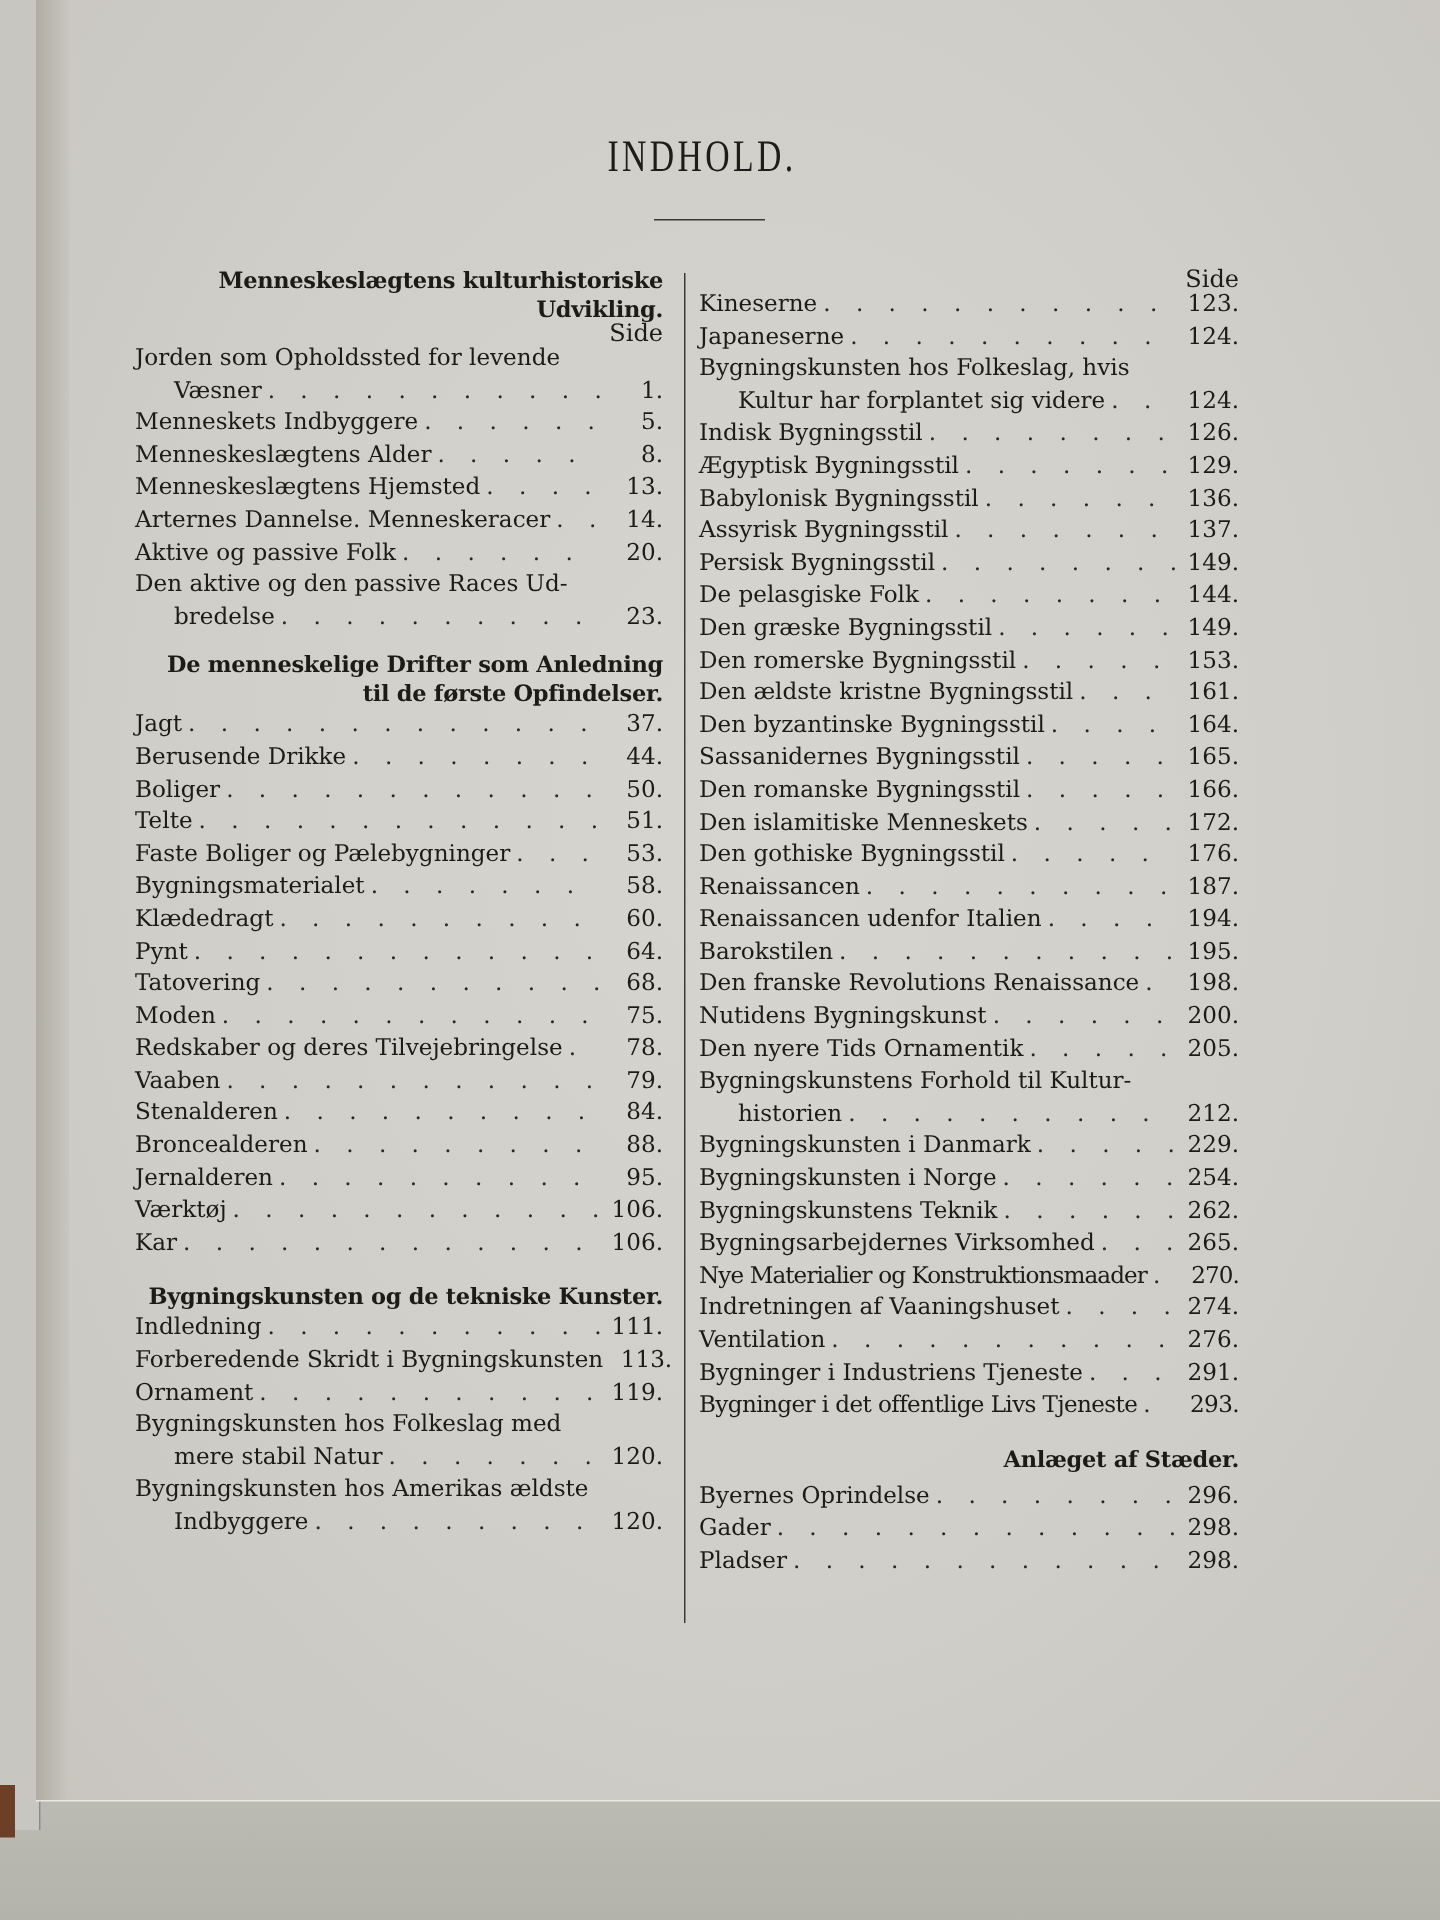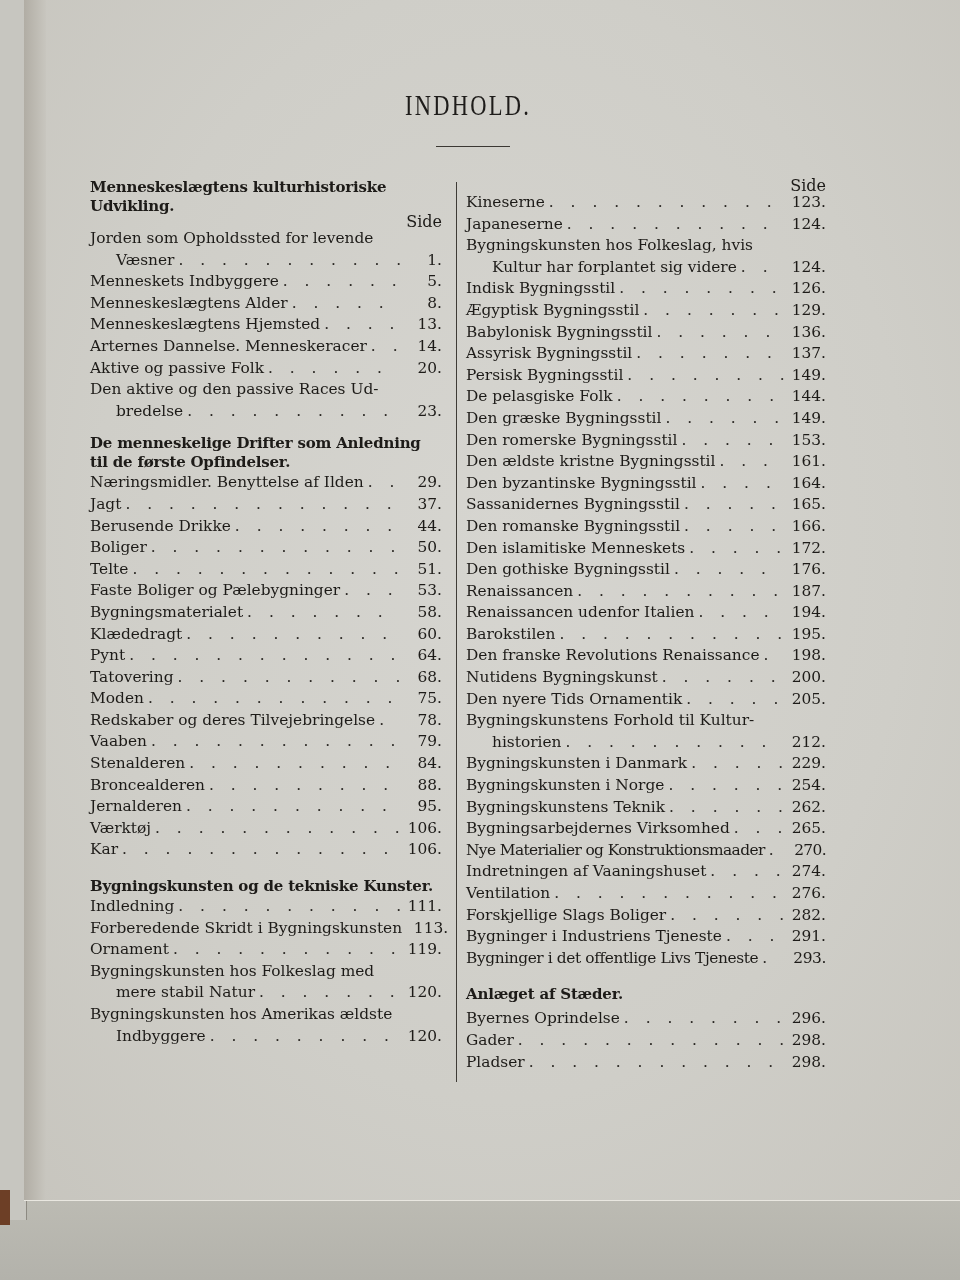--- a/index.html
+++ b/index.html
@@ -57,21 +57,21 @@
     background: #3e3b36;
   }
   .col {
     position: absolute; top: 178px;
     font-size: 15.4px; line-height: 21.6px;
   }
   .col.left { left: 66px; width: 352px; }
   .col.right { left: 442px; width: 360px; }
   .section-title {
     font-family: "DejaVu Serif", serif;
-    font-weight: bold; text-align: left;
+    font-weight: bold; text-align: right;
     font-size: 15px; line-height: 19px;
     letter-spacing: -0.2px;
   }
   .side-label {
     text-align: right; font-size: 16px; line-height: 12px;
   }
   .entry {
     display: flex; align-items: baseline;
     white-space: nowrap;
   }
@@ -145,25 +145,20 @@
       <div class="entry">
           <span class="t">bredelse</span>
           <span class="dots"></span>
           <span class="p">23.</span>
         </div>
     </div>
 
     <div class="gap-s"></div>
     <div class="section-title">De menneskelige Drifter som Anledning til de første Opfindelser.</div>
     <div class="entry">
-        <span class="t">Næringsmidler. Benyttelse af Ilden</span>
-        <span class="dots"></span>
-        <span class="p">29.</span>
-      </div>
-    <div class="entry">
         <span class="t">Jagt</span>
         <span class="dots"></span>
         <span class="p">37.</span>
       </div>
     <div class="entry">
         <span class="t">Berusende Drikke</span>
         <span class="dots"></span>
         <span class="p">44.</span>
       </div>
     <div class="entry">
@@ -432,25 +427,20 @@
       </div>
     <div class="entry">
         <span class="t">Indretningen af Vaaningshuset</span>
         <span class="dots"></span>
         <span class="p">274.</span>
       </div>
     <div class="entry">
         <span class="t">Ventilation</span>
         <span class="dots"></span>
         <span class="p">276.</span>
-      </div>
-    <div class="entry">
-        <span class="t">Forskjellige Slags Boliger</span>
-        <span class="dots"></span>
-        <span class="p">282.</span>
       </div>
     <div class="entry">
         <span class="t">Bygninger i Industriens Tjeneste</span>
         <span class="dots"></span>
         <span class="p">291.</span>
       </div>
     <div class="entry" style="letter-spacing:-0.4px">
         <span class="t">Bygninger i det offentlige Livs Tjeneste</span>
         <span class="dots"></span>
         <span class="p">293.</span>

